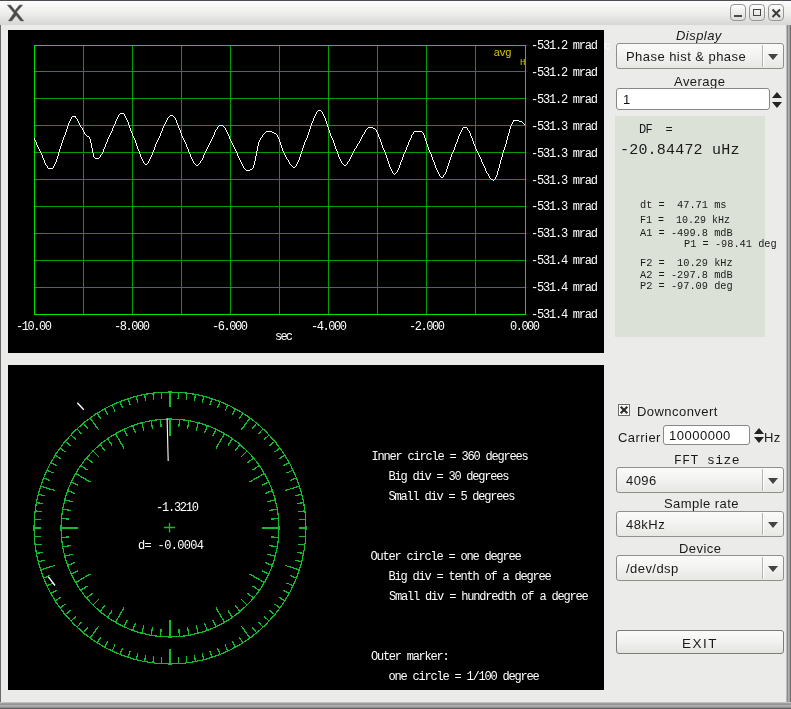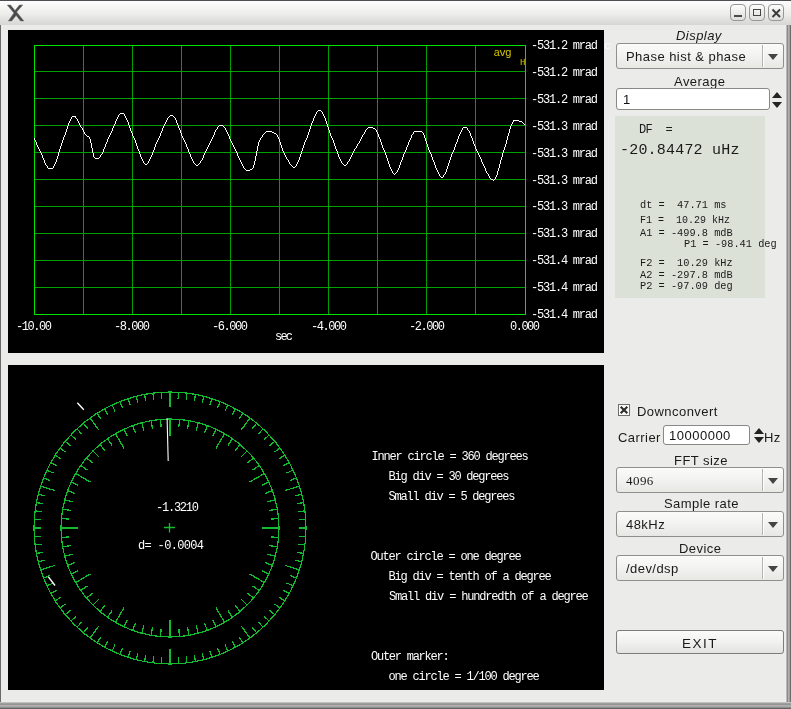--- a/index.html
+++ b/index.html
@@ -93,21 +93,21 @@
       <span class="sep"></span>
       <span class="arr"></span>
     </div>
   <div class="lbl" style="left:674px;top:74px;">Average</div>
   <div class="entry" style="left:616px;top:88px;width:152px;height:20px;">
       <span style="position:absolute;left:6px;top:3px;">1</span>
     </div>
   <div class="tri-u" style="left:772px;top:92px;"></div>
   <div class="tri-d" style="left:772px;top:102px;"></div>
 
-  <div class="abs" style="left:615px;top:116px;width:150px;height:182px;background:#dce1d8;">
+  <div class="abs" style="left:615px;top:116px;width:150px;height:221px;background:#dce1d8;">
     <div class="mono" style="left:24px;top:7px;font-size:12px;letter-spacing:-0.6px;">DF  =</div>
     <div class="mono" style="left:5px;top:26px;font-size:15px;letter-spacing:0.2px;">-20.84472 uHz</div>
     <div class="mono" style="left:25px;top:83px;font-size:10.3px;">dt =  47.71 ms</div>
     <div class="mono" style="left:25px;top:99px;font-size:10px;">F1 =  10.29 kHz</div>
     <div class="mono" style="left:25px;top:111px;font-size:10.3px;">A1 = -499.8 mdB</div>
     <div class="mono" style="left:25px;top:122px;font-size:10.3px;margin-left:44px;">P1 = -98.41 deg</div>
     <div class="mono" style="left:25px;top:141px;font-size:10.3px;">F2 =  10.29 kHz</div>
     <div class="mono" style="left:25px;top:153px;font-size:10.3px;">A2 = -297.8 mdB</div>
     <div class="mono" style="left:25px;top:164px;font-size:10.3px;">P2 = -97.09 deg</div>
   </div>
@@ -120,22 +120,22 @@
   <div class="lbl" style="left:637px;top:404px;">Downconvert</div>
 
   <div class="lbl" style="left:618px;top:430px;">Carrier</div>
   <div class="entry" style="left:663px;top:425px;width:85px;height:18px;">
       <span style="position:absolute;left:5px;top:2px;letter-spacing:0.5px;">10000000</span>
     </div>
   <div class="tri-u" style="left:754px;top:428px;"></div>
   <div class="tri-d" style="left:754px;top:437px;"></div>
   <div class="lbl" style="left:764px;top:430px;">Hz</div>
 
-  <div class="lbl" style="left:674px;top:453px;">FFT size</div>
-  <div class="combo" style="top:467px;font-family:Liberation Serif, serif;">
+  <div class="lbl" style="left:674px;top:453px;font-family:Liberation Mono, monospace;">FFT size</div>
+  <div class="combo" style="top:467px;">
       <span class="ct">4096</span>
       <span class="sep"></span>
       <span class="arr"></span>
     </div>
   <div class="lbl" style="left:664px;top:496px;">Sample rate</div>
   <div class="combo" style="top:511px;">
       <span class="ct">48kHz</span>
       <span class="sep"></span>
       <span class="arr"></span>
     </div>

